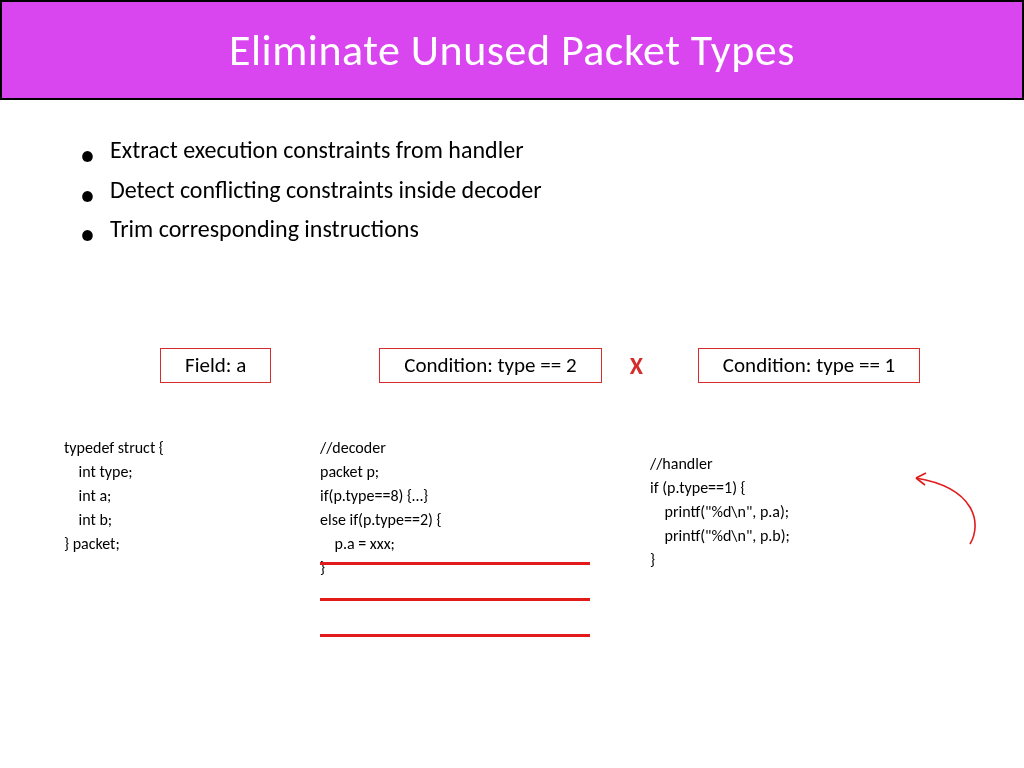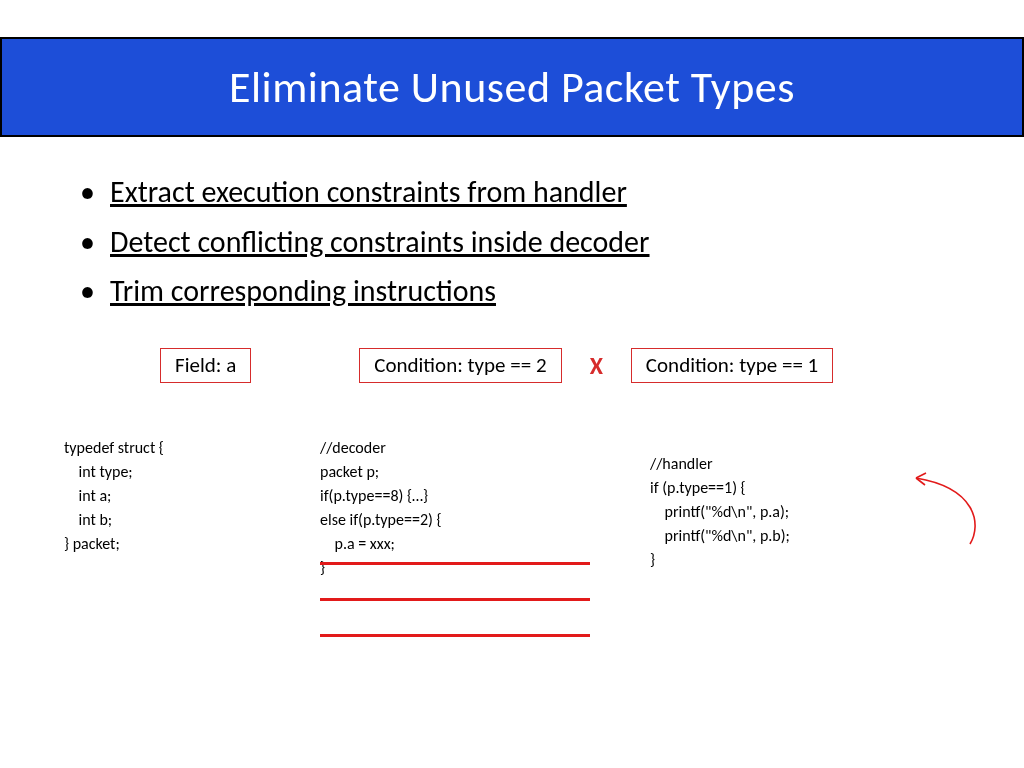--- a/index.html
+++ b/index.html
@@ -6,67 +6,65 @@
   body {
     width: 1024px;
     height: 768px;
     background: #ffffff;
     font-family: Calibri, "Segoe UI", Arial, sans-serif;
     color: #000;
     overflow: hidden;
     position: relative;
   }
   .title-bar {
-    background: #1d4ed8;
+    background: #d946ef;
     border: 2px solid #000;
     height: 100px;
     width: 100%;
     display: flex;
     align-items: center;
     justify-content: center;
-    margin-top: 37px;
   }
   .title-bar h1 {
     color: #fff;
     font-weight: 400;
     font-size: 44px;
     letter-spacing: 0.5px;
   }
   .bullets {
     padding: 30px 70px 0 70px;
   }
   .bullets ul {
     list-style: none;
   }
   .bullets li {
-    font-size: 30px;
+    font-size: 24px;
     line-height: 1.65;
     position: relative;
     padding-left: 40px;
-    text-decoration: underline;
   }
   .bullets li::before {
     content: "•";
     position: absolute;
     left: 10px;
     font-size: 30px;
   }
   .badge-row {
     position: absolute;
     top: 348px;
     left: 0;
     width: 100%;
     display: flex;
     align-items: center;
   }
   .badge {
     border: 1.5px solid #d62c2c;
     color: #000;
     font-size: 21px;
-    padding: 4px 14px;
+    padding: 4px 24px;
     line-height: 1.2;
   }
   .x-mark {
     color: #d62c2c;
     font-weight: bold;
     font-size: 24px;
     margin-left: 28px;
   }
   .code-row {
     position: absolute;
@@ -116,21 +114,21 @@
     <li>Extract execution constraints from handler</li>
     <li>Detect conflicting constraints inside decoder</li>
     <li>Trim corresponding instructions</li>
   </ul>
 </div>
 
 <div class="badge-row">
   <div class="badge" style="margin-left:160px;">Field: a</div>
   <div class="badge" style="margin-left:108px;">Condition: type == 2</div>
   <div class="x-mark">X</div>
-  <div class="badge" style="margin-left:28px;">Condition: type == 1</div>
+  <div class="badge" style="margin-left:55px;">Condition: type == 1</div>
 </div>
 
 <div class="code-row">
   <div class="code-block" style="left:64px; top:0;">typedef struct {
     int type;
     int a;
     int b;
 } packet;</div>
   <div class="code-block" style="left:320px; top:0;">//decoder
 packet p;

